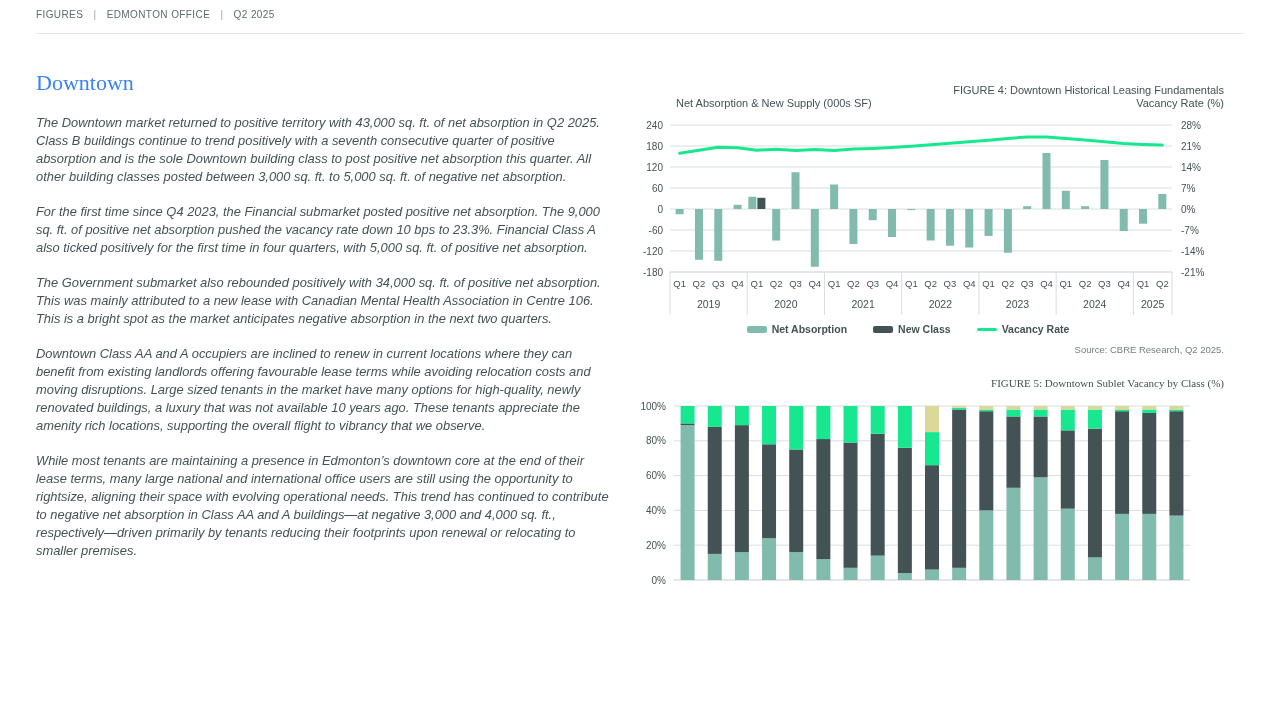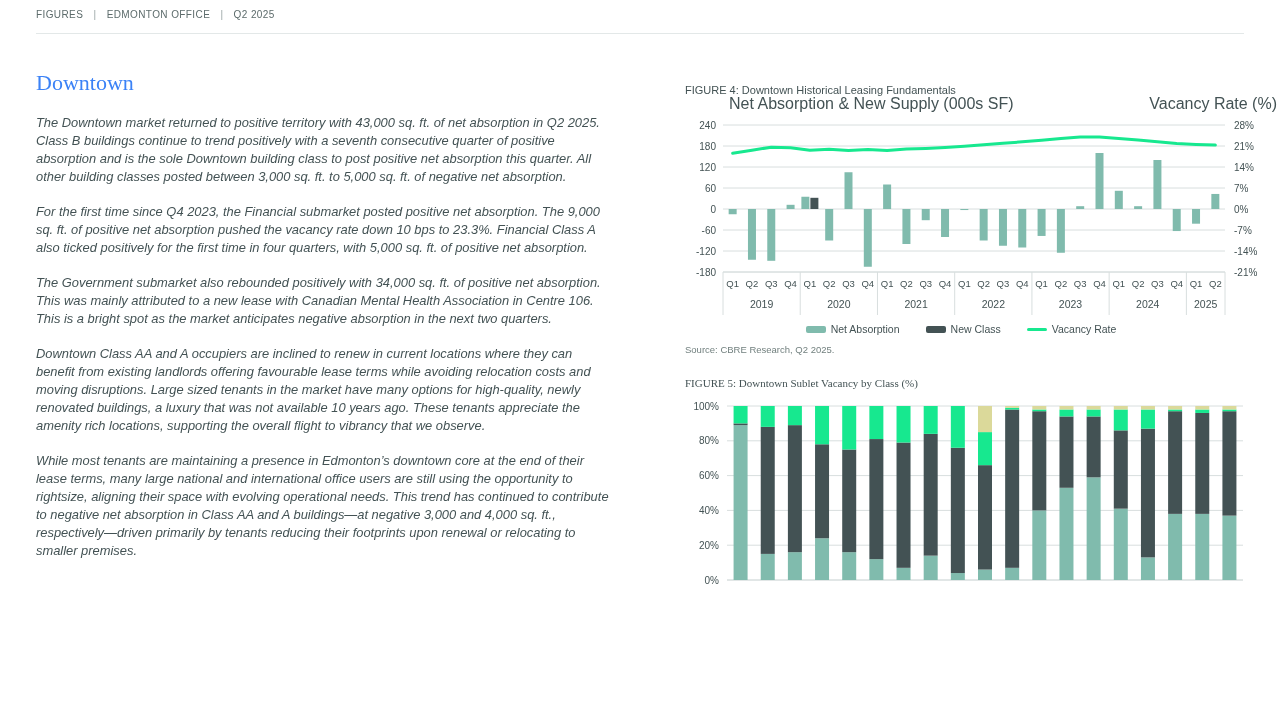--- a/index.html
+++ b/index.html
@@ -15,24 +15,24 @@
   .rule { position:absolute; left:36px; right:36px; top:33px; height:1px; background:#e3e8e8; }
 
   
   .left-col { position:absolute; left:36px; top:70px; width:578px; }
   .h-serif { font-family:"Liberation Serif", serif; font-weight:400; color:#3b82f6; }
   .h1 { font-size:22px; margin-bottom:18px; }
   .h2 { font-size:21px; margin:10px 0 18px 0; }
   .left-col p { font-size:12.9px; line-height:18px; margin-bottom:17px; color:#435254;font-style:italic; }
 
   
-  .right-col { position:absolute; left:685px; top:84px; width:592px; }
+  .right-col { position:absolute; left:632px; top:84px; width:592px;text-align:right; }
   .fig-title { font-size:11px; line-height:13px; color:#435254; }
-  .fig-subrow { display:flex; justify-content:space-between; font-size:16px; line-height:13px; margin-bottom:5px; color:#435254;padding-left:44px; }
-  .legend-row { display:flex; justify-content:center; gap:26px; align-items:center; font-size:10.5px; color:#435254; margin-top:2px; padding-right:40px; }
+  .fig-subrow { display:flex; justify-content:space-between; font-size:11px; line-height:13px; margin-bottom:5px; color:#435254;padding-left:44px; }
+  .legend-row { display:flex; justify-content:center; gap:26px; align-items:center; font-size:10.5px; color:#435254; margin-top:2px; padding-right:40px;font-weight:bold; }
   .legend-item { display:flex; align-items:center; gap:5px; }
   .sw-bar { width:20px; height:7px; border-radius:2px; display:inline-block; }
   .sw-line { width:20px; height:3px; border-radius:2px; display:inline-block; }
   .sw-sq { width:9px; height:9px; display:inline-block; }
   .c-celadon { background:#80BBAD; }
   .c-dark { background:#435254; }
   .c-accent { background:#17E88F; }
   .c-wheat { background:#DBD99A; }
   .source { font-size:9.5px; color:#72807f; margin-top:9px; }
   .fig5-block { margin-top:22px; }

